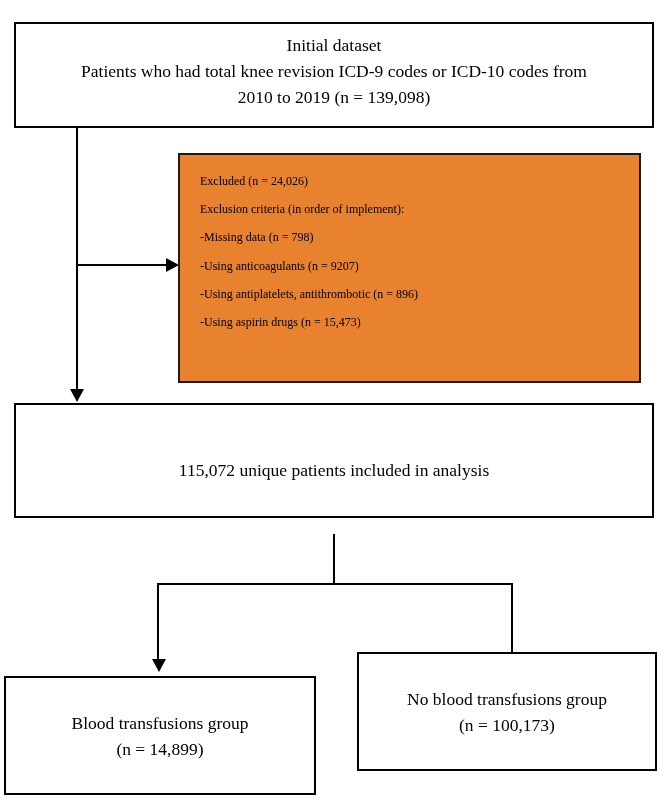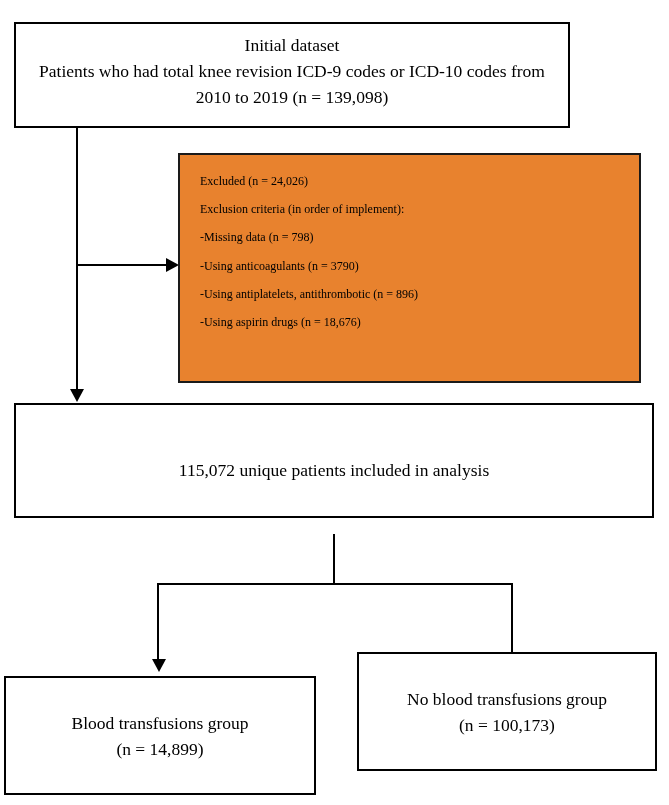--- a/index.html
+++ b/index.html
@@ -34,21 +34,21 @@
     font-size: 17.5px;
     line-height: 26px;
     color: #000000;
     white-space: pre-line;
   }
 
   
   #box-initial {
     left: 14px;
     top: 22px;
-    width: 556px;
+    width: 640px;
     height: 106px;
   }
   #box-initial .box-text {
     top: 8px;
   }
 
   
   #box-excluded {
     left: 178px;
     top: 153px;
@@ -169,23 +169,23 @@
     <div class="box-text">Initial dataset
 Patients who had total knee revision ICD-9 codes or ICD-10 codes from
 2010  to 2019 (n = 139,098)</div>
   </div>
 
   <div class="box" id="box-excluded">
     <div class="excl-list">
       <div>Excluded (n = 24,026)</div>
       <div>Exclusion criteria (in order of implement):</div>
       <div>-Missing data (n = 798)</div>
-      <div>-Using anticoagulants (n = 3790)</div>
+      <div>-Using anticoagulants (n = 9207)</div>
       <div>-Using antiplatelets, antithrombotic (n = 896)</div>
-      <div>-Using aspirin drugs (n = 18,676)</div>
+      <div>-Using aspirin drugs (n = 15,473)</div>
     </div>
   </div>
 
   <div class="box" id="box-included">
     <div class="box-text">115,072 unique patients included in analysis</div>
   </div>
 
   <div class="box" id="box-transfusion">
     <div class="box-text">Blood transfusions group
 (n = 14,899)</div>

